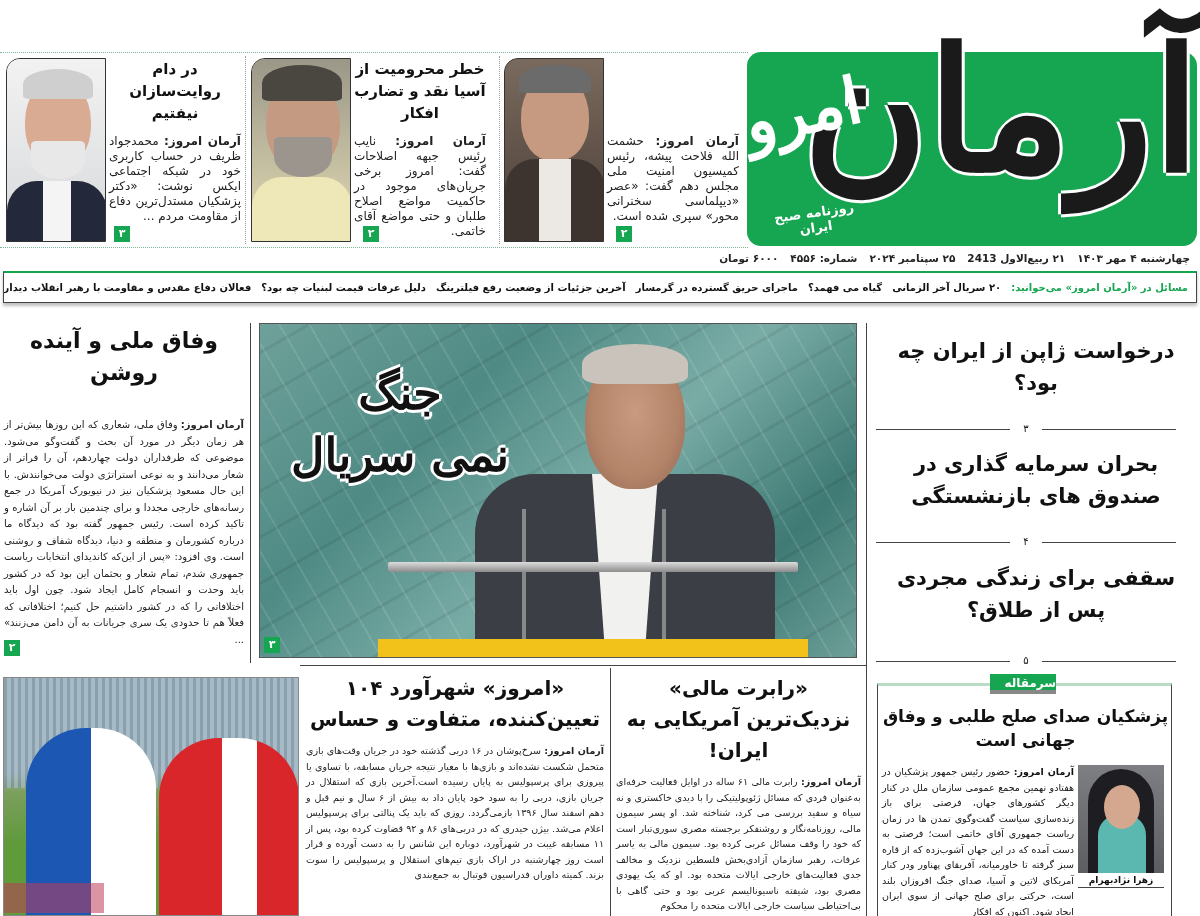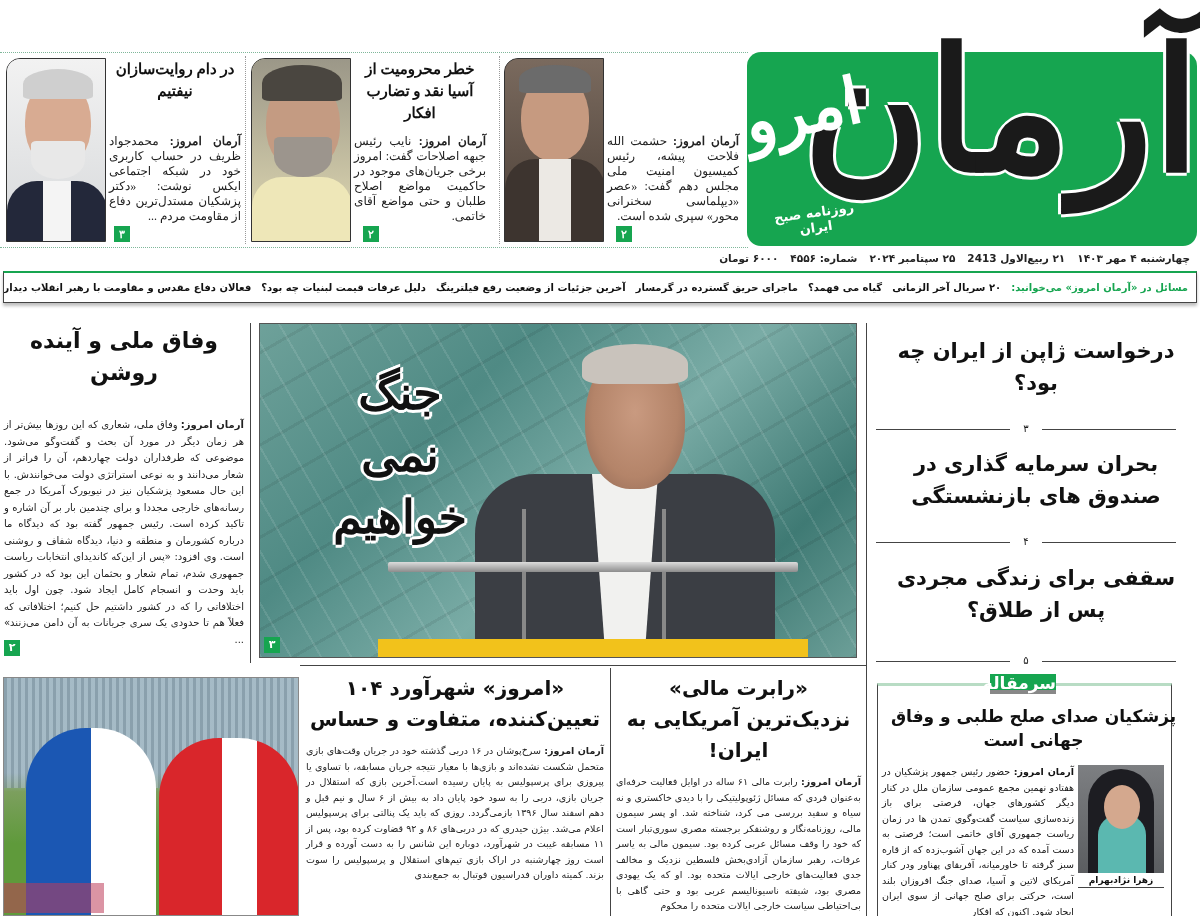--- a/index.html
+++ b/index.html
@@ -34,21 +34,21 @@
     display: flex; gap: 4px; justify-content: flex-start; align-items: center;
   }
   .sq { display: inline-block; width: 7px; height: 7px; background: #1aa45a; margin: 0 2px; }
 
   
   .teaser-strip {
     position: absolute; left: 0; top: 52px; width: 748px; height: 196px;
     border-top: 1px dotted #7fb79a; border-bottom: 1px dotted #7fb79a;
   }
   .teaser {
-    position: absolute; top: 56px; height: 188px; width: 245px; font-family: Liberation Serif, serif;
+    position: absolute; top: 56px; height: 188px; width: 245px;
   }
   .teaser .photo {
     position: absolute; left: 4px; top: 2px; width: 100px; height: 184px;
     border: 1px solid #333; border-radius: 14px 0 0 0; overflow: hidden;
   }
   .teaser .title {
     position: absolute; right: 6px; top: 2px; width: 132px;
     font-weight: bold; font-size: 15px; line-height: 22px; text-align: center;
   }
   .teaser .body {
@@ -137,25 +137,25 @@
   .right-divider .line { position: absolute; top: 7px; height: 1px; background: #444; width: 134px; }
   .right-divider .num { position: absolute; left: 140px; width: 20px; font-size: 10px; text-align: center; line-height: 14px; }
 
   
   .editorial {
     position: absolute; left: 877px; top: 683px; width: 295px; height: 240px;
     border-left: 1px solid #444; border-right: 1px solid #444; border-top: 3px solid #b8dcc4;
   }
   .editorial .kicker {
     position: absolute; left: 112px; top: -12px; width: 66px; height: 20px;
-    background: #16a550; color: #fff; font-size: 17px; font-weight: bold; line-height: 18px;
+    background: #16a550; color: #fff; font-size: 12px; font-weight: bold; line-height: 18px;
     border-bottom: 4px solid #888;
   }
   .editorial .title {
-    position: absolute; left: 8px; top: 18px; width: 295px; font-weight: bold; font-size: 17px; line-height: 24px; text-align: center;
+    position: absolute; left: 0; top: 18px; width: 295px; font-weight: bold; font-size: 17px; line-height: 24px; text-align: center;
   }
   .editorial .photo {
     position: absolute; left: 200px; top: 79px; width: 86px; height: 108px;
     background: #3b3b40; overflow: hidden;
   }
   .editorial .caption {
     position: absolute; left: 200px; top: 189px; width: 86px; font-size: 9px; font-weight: bold; text-align: center;
     border-bottom: 1px solid #444; padding-bottom: 2px;
   }
   .editorial .body {
@@ -286,21 +286,21 @@
   <div class="speaker-body"></div>
   <div class="speaker-shirt"></div>
   <div class="speaker-head"></div>
   <div class="speaker-hair"></div>
   <div class="mic" style="left:262px;"></div>
   <div class="mic" style="left:402px;"></div>
   <div class="podium-bar"></div>
   <div class="podium"></div>
   <div class="headline">
     <div>جنگ</div>
-    <div>نمی خواهیم</div>
+    <div>نمی سریال</div>
   </div>
   <div class="pg-badge" style="left:4px;top:313px;">۳</div>
 </div>
 
 <div class="rule-v" style="left:866px;top:323px;height:593px;"></div>
 
 <div class="right-head" style="top:335px;left:886px;">درخواست ژاپن از ایران چه بود؟</div>
 <div class="right-divider" style="top:422px;">
   <div class="line" style="right:0;"></div>
   <div class="num">۳</div>

